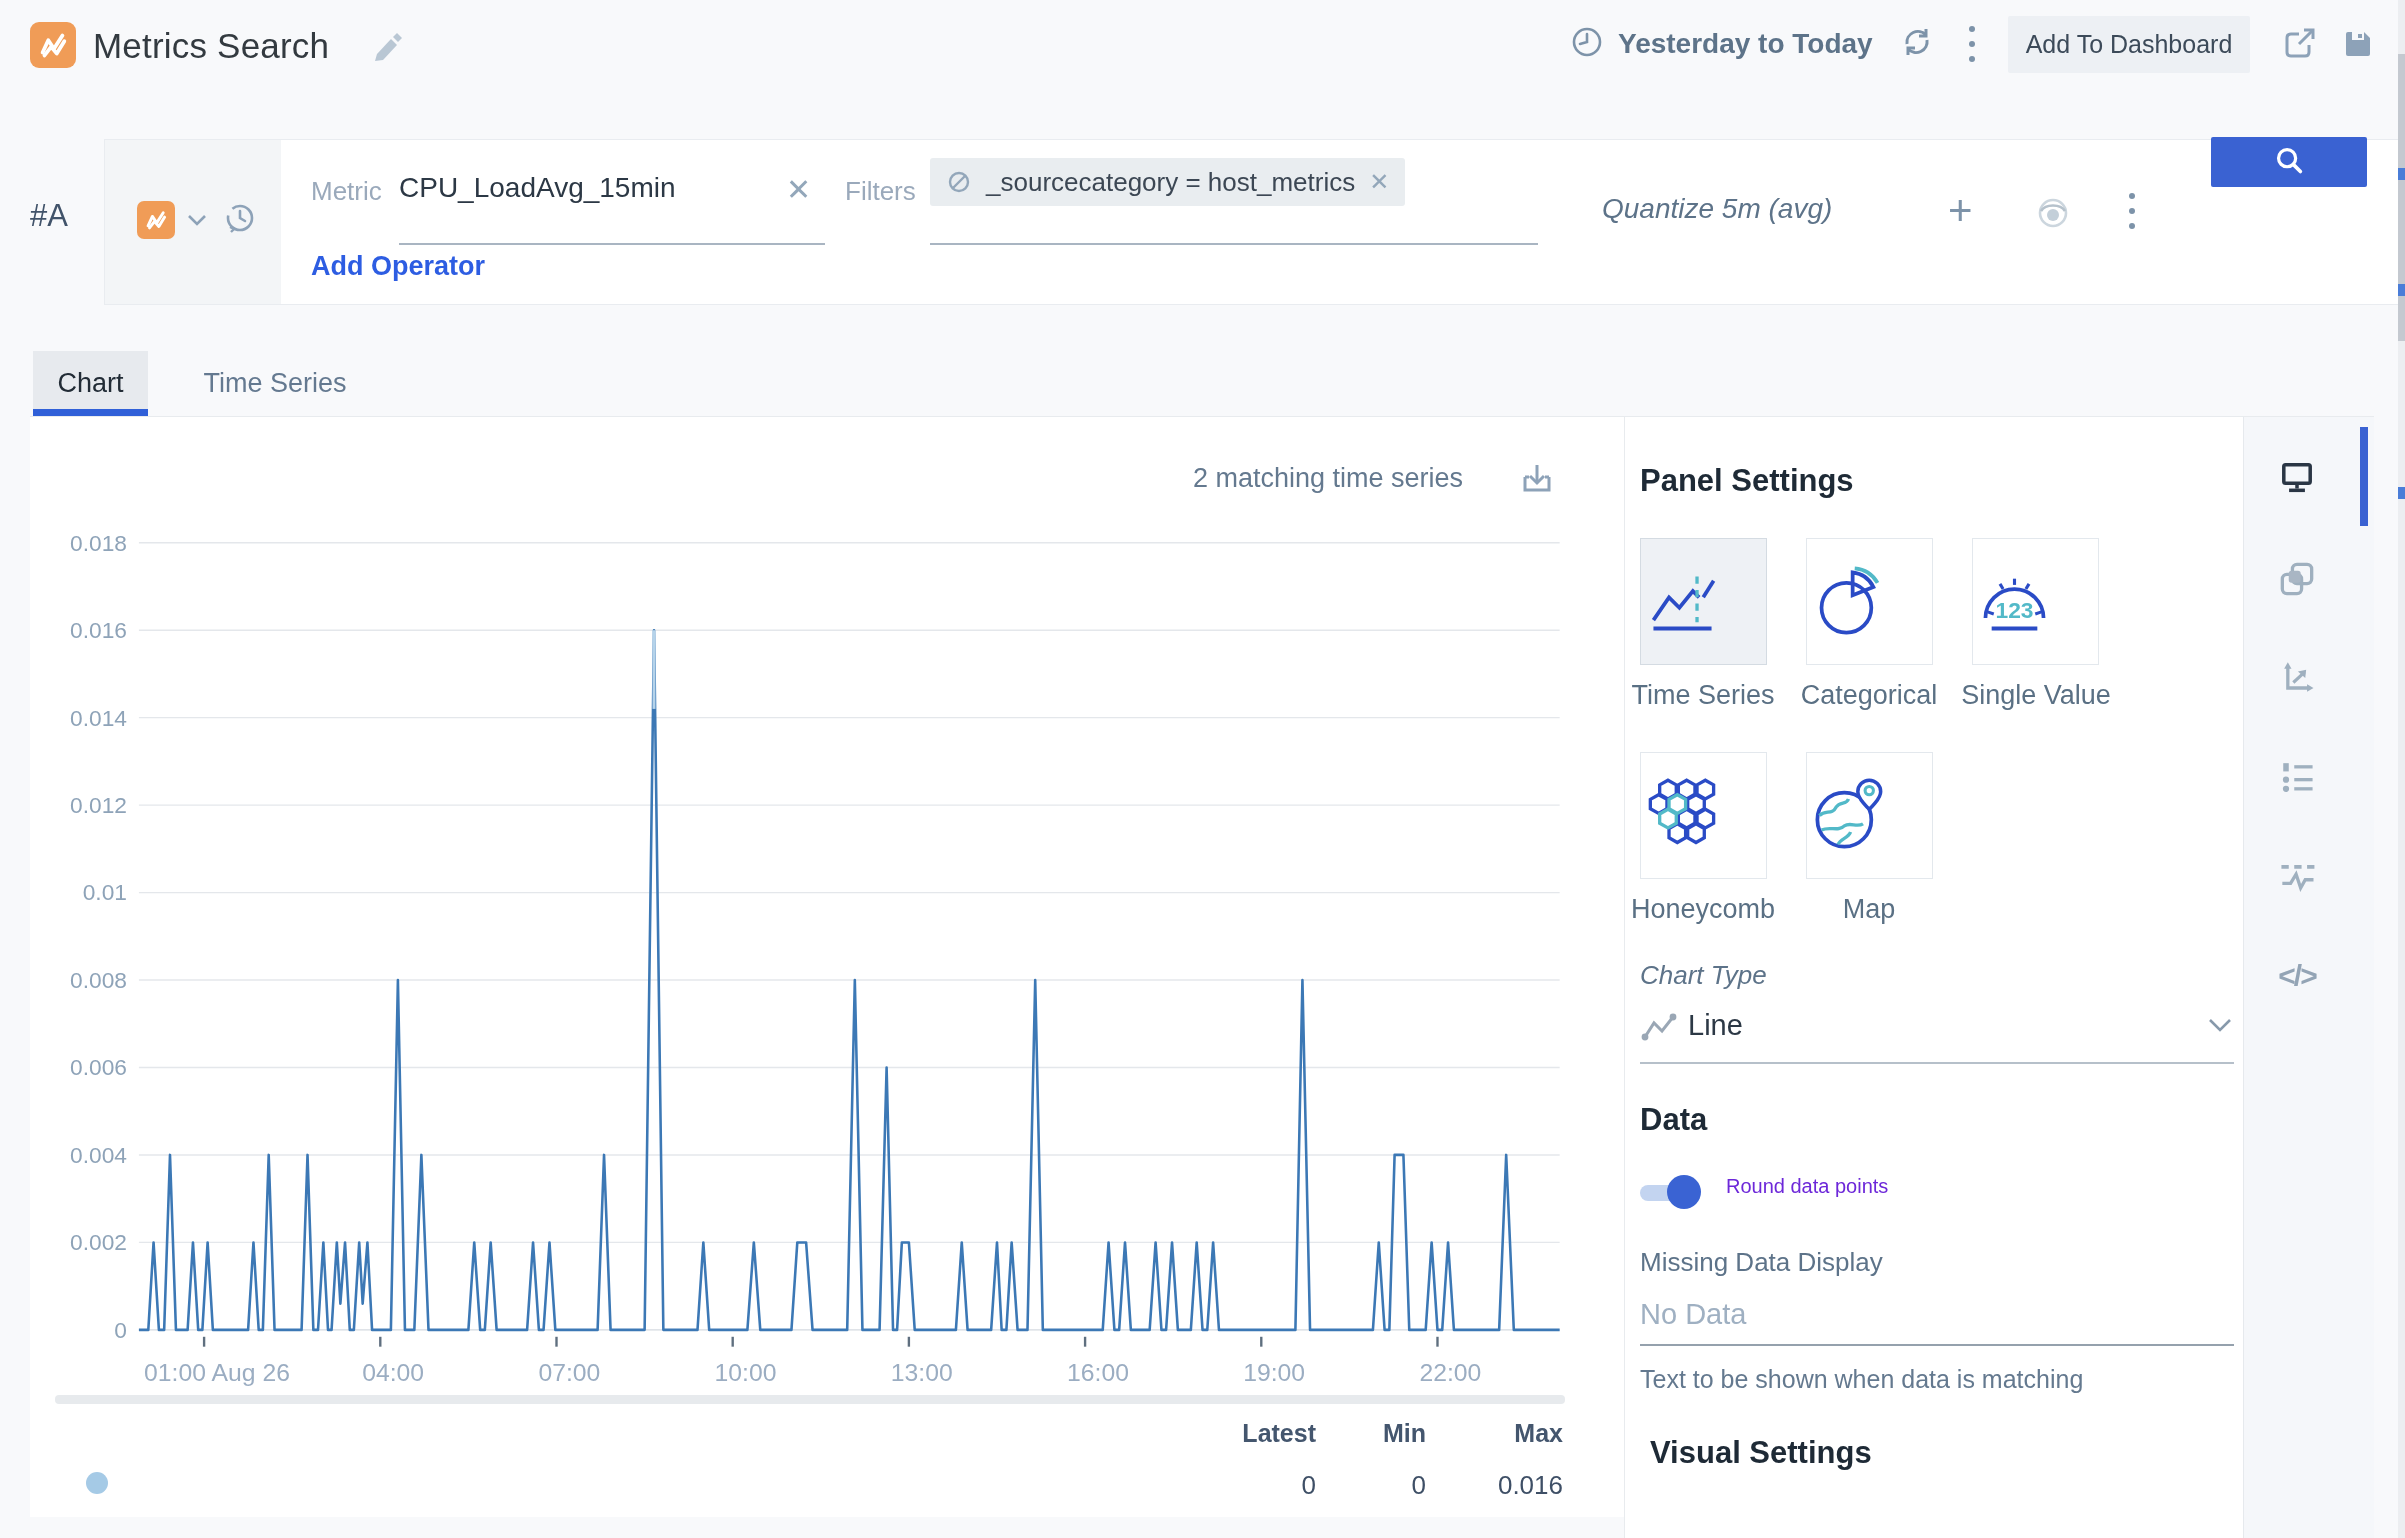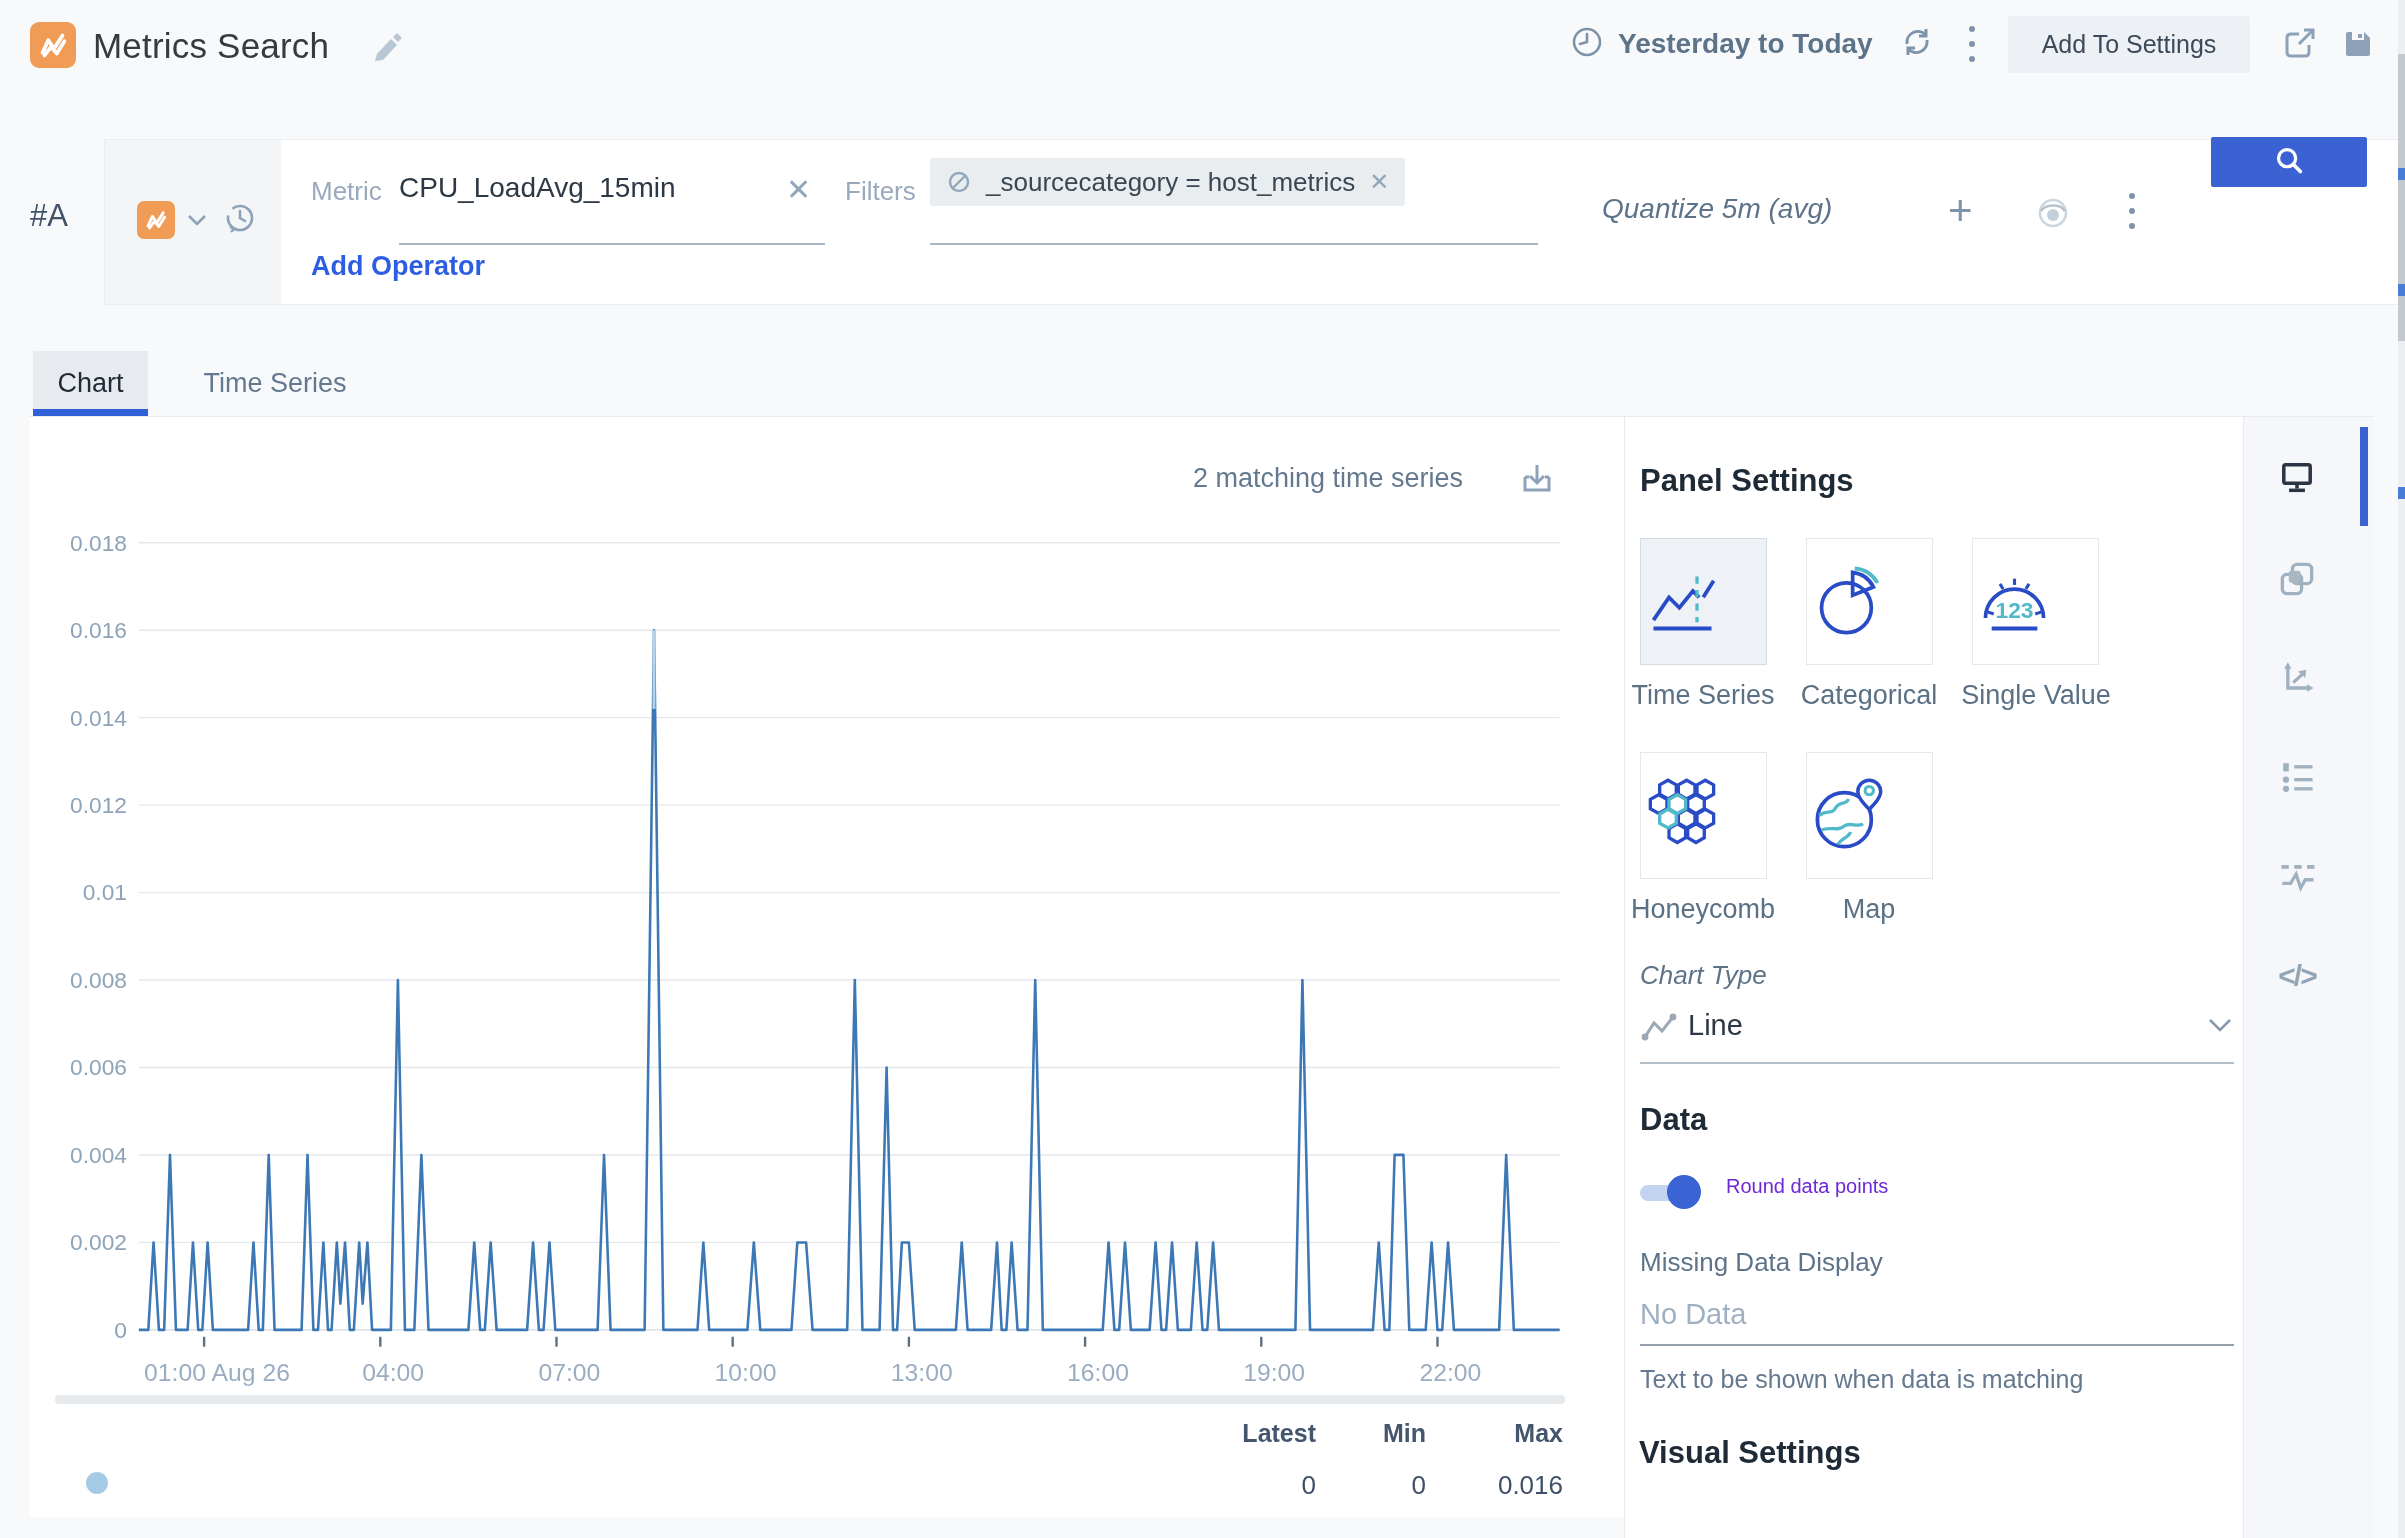--- a/index.html
+++ b/index.html
@@ -114,21 +114,21 @@
         <path d="M28,16 A11,11 0 0 1 9,25" fill="none" stroke="#7d93a9" stroke-width="3"></path>
         <path d="M9,31 V24 H16" fill="none" stroke="#7d93a9" stroke-width="3"></path>
       </svg>
   </span>
   <span class="kebab">
       <i></i>
       <i></i>
       <i></i>
     </span>
 </div>
-<button class="abs add-dash-btn">Add To Settings</button>
+<button class="abs add-dash-btn">Add To Dashboard</button>
 <div class="abs export-icon">
   <svg width="40" height="40" viewBox="0 0 40 40">
       <path d="M20,10 H12 Q8,10 8,14 V28 Q8,32 12,32 H26 Q30,32 30,28 V21" fill="none" stroke="#8da2b8" stroke-width="3"></path>
       <path d="M20,20 L33,7" stroke="#8da2b8" stroke-width="3"></path>
       <path d="M25,6 H34 V15" fill="none" stroke="#8da2b8" stroke-width="3"></path>
     </svg>
 </div>
 <div class="abs save-icon">
   <svg width="36" height="36" viewBox="0 0 36 36">
       <path d="M6,8 Q6,6 8,6 H24 L30,12 V28 Q30,30 28,30 H8 Q6,30 6,28 Z" fill="#8da2b8"></path>
@@ -351,21 +351,21 @@
   <div class="abs sp-h" style="left:15px;top:685px;">Data</div>
   <div class="abs toggle-track" style="left:15px;top:768px;"></div>
   <div class="abs toggle-knob" style="left:42px;top:758px;"></div>
   <div class="abs toggle-label" style="left:101px;top:758px;">Round data points</div>
 
   <div class="abs sp-label" style="left:15px;top:830px;">Missing Data Display</div>
   <div class="abs placeholder" style="left:15px;top:881px;">No Data</div>
   <div class="abs sp-underline" style="left:15px;top:927px;background:#95a1ad;"></div>
   <div class="abs helper" style="left:15px;top:948px;">Text to be shown when data is matching</div>
 
-  <div class="abs sp-h" style="left:14px;top:1018px;">Visual Settings</div>
+  <div class="abs sp-h" style="left:25px;top:1018px;">Visual Settings</div>
 </div>
 
 <div class="abs side-toolbar">
   <div class="abs tool-ic" style="top:39px;">
     <svg width="44" height="44" viewBox="0 0 50 44">
         <rect x="10" y="7" width="30" height="21" rx="2" fill="none" stroke="#2a3645" stroke-width="4"></rect>
         <line x1="25" y1="28" x2="25" y2="34" stroke="#2a3645" stroke-width="4"></line>
         <line x1="16" y1="36" x2="34" y2="36" stroke="#2a3645" stroke-width="4"></line>
       </svg>
   </div>

